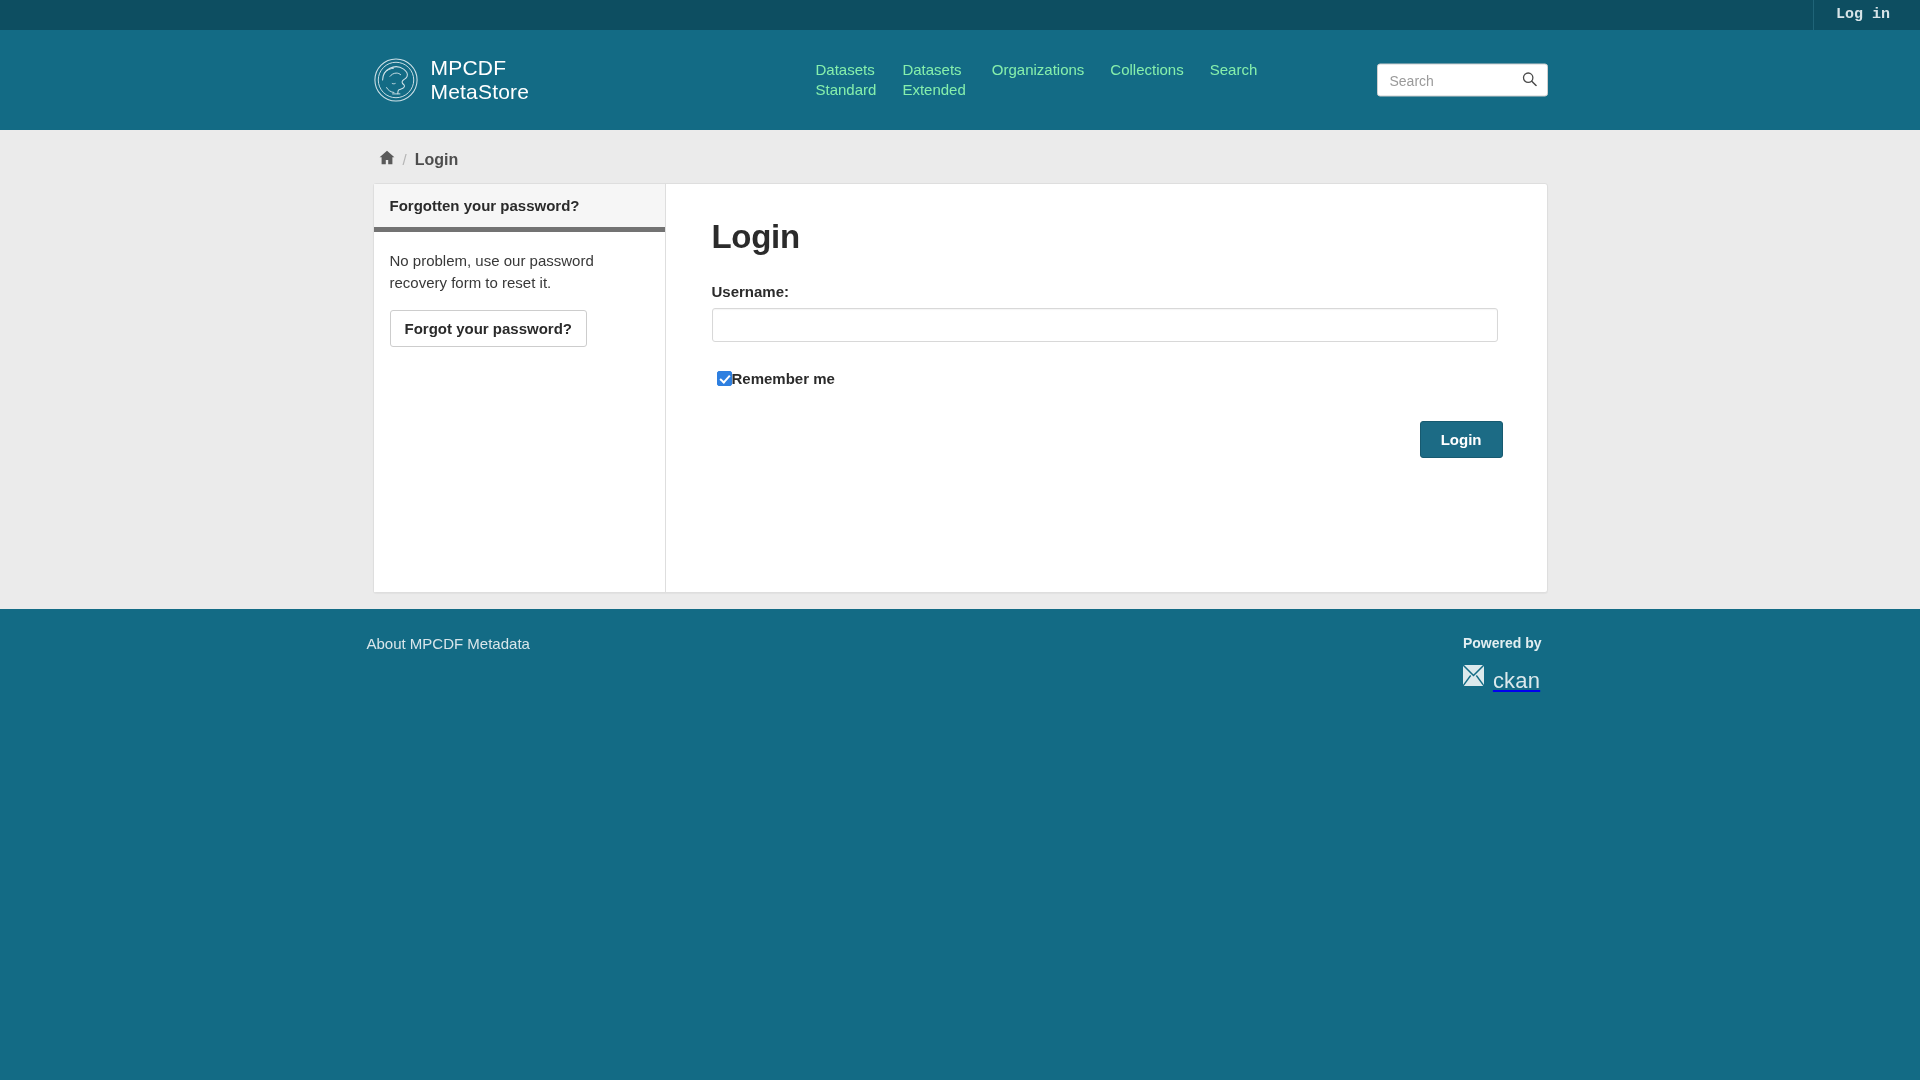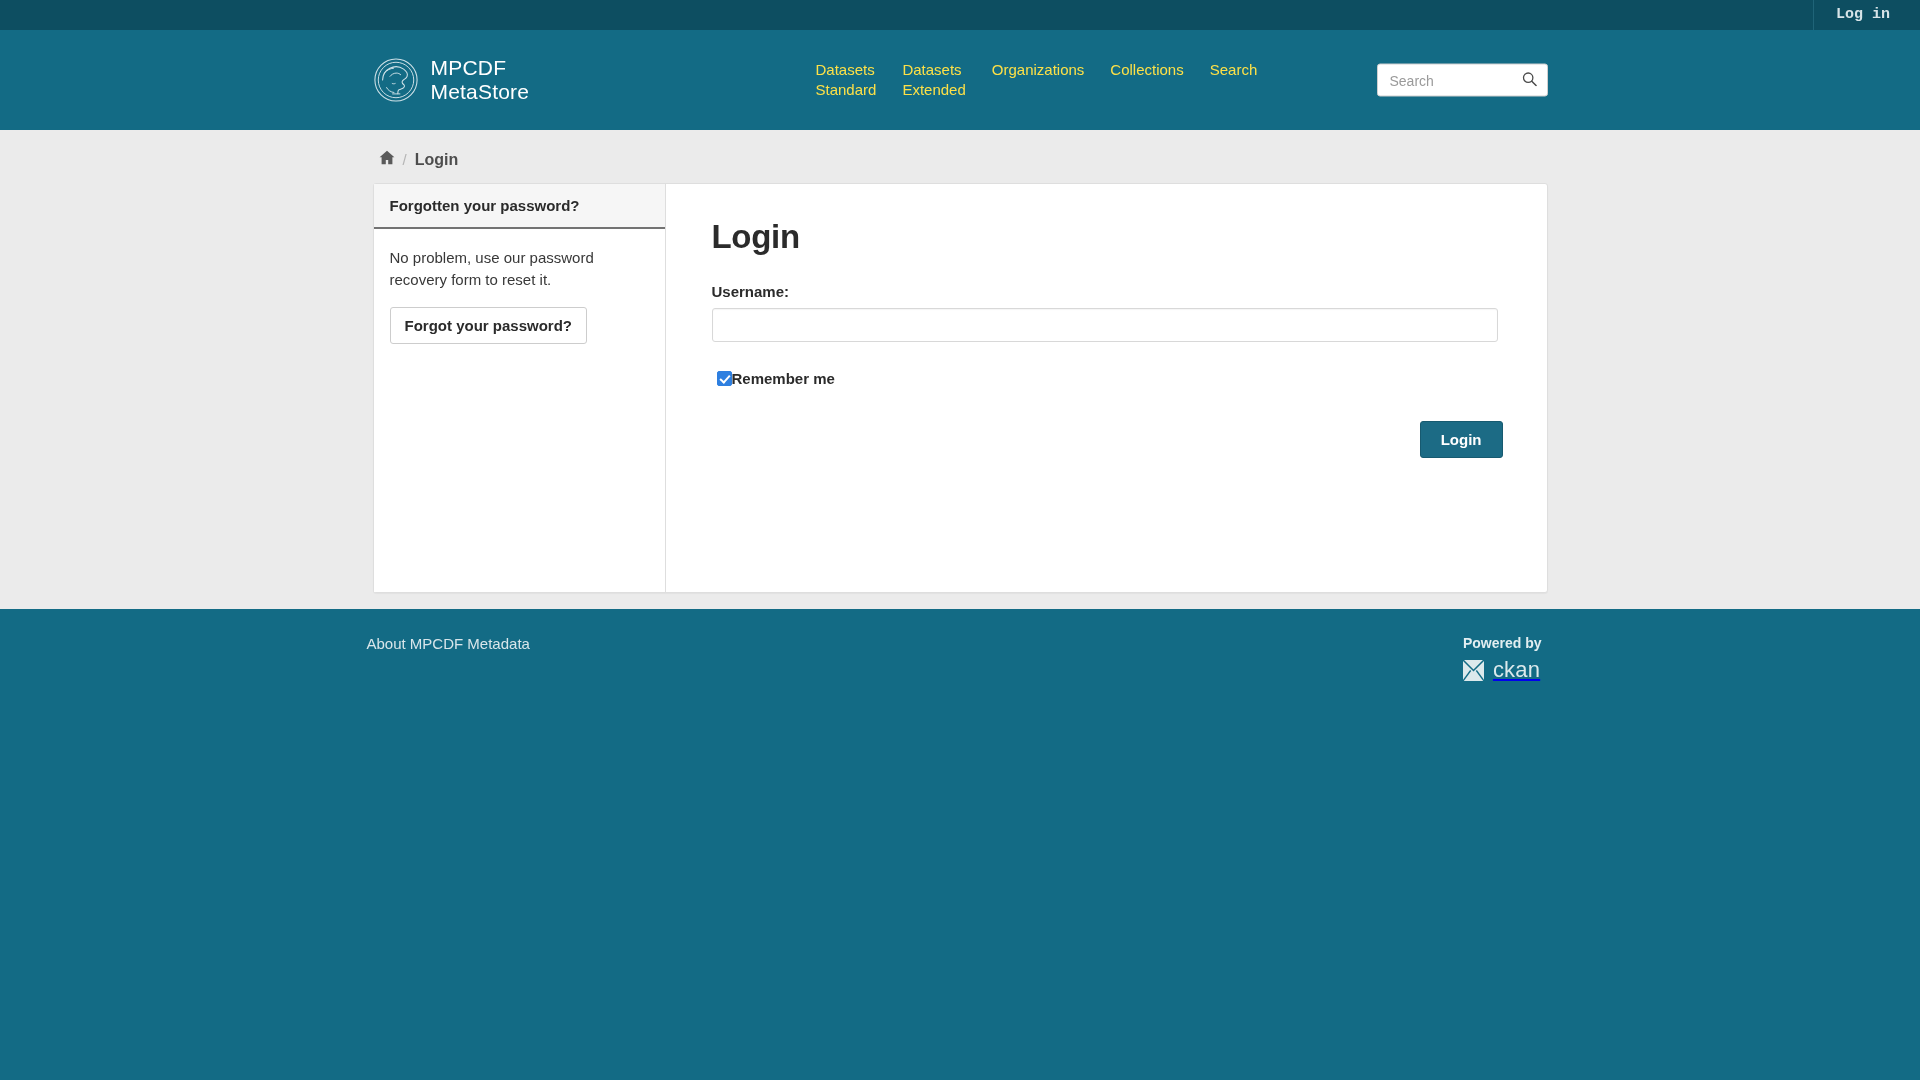--- a/index.html
+++ b/index.html
@@ -69,21 +69,21 @@
   .main-nav {
     position: absolute;
     left: 430px;
     top: 50%;
     transform: translateY(-50%);
     display: flex;
     align-items: flex-start;
     gap: 0;
   }
   .nav-item {
-    color: #fde047;
+    color: #86efac;
     font-size: 15px;
     line-height: 20px;
     text-decoration: none;
     padding: 0 13px;
     white-space: pre-line;
     display: block;
   }
 
   .search-wrap {
     position: absolute;
@@ -141,21 +141,21 @@
     box-shadow: 0 1px 1px rgba(0,0,0,.04);
   }
   .sidebar {
     width: 292px;
     flex: 0 0 292px;
     border-right: 1px solid #dedede;
     background: #ffffff;
   }
   .module-heading {
     background: #f6f6f6;
-    border-bottom: 2px solid #737373;
+    border-bottom: 5px solid #737373;
     padding: 13px 16px;
     font-size: 15px;
     font-weight: bold;
     color: #2b2b2b;
   }
   .module-body { padding: 18px 16px 16px 16px; }
   .module-body p {
     font-size: 15px;
     color: #383838;
     line-height: 1.45;
@@ -268,21 +268,21 @@
   }
   .attribution { text-align: left; }
   .attribution .powered {
     color: #e2eef1;
     font-size: 14px;
     font-weight: bold;
     margin-bottom: 6px;
   }
   .ckan-logo { display: flex; align-items: center; gap: 9px; }
   .ckan-mark { width: 21px; height: 21px; display: block; }
-  .ckan-word { color: #dce9ec; font-size: 22px; letter-spacing: .2px; }
+  .ckan-word { color: #dce9ec; font-size: 22px; letter-spacing: .2px; margin-top: 11px; }
 
   .filler { background: #136b85; height: 420px; }
 </style>
 </head>
 <body>
 
 <div class="account-bar">
   <div class="divider"></div>
   <a href="#" class="account-link">Log in</a>
 </div>

